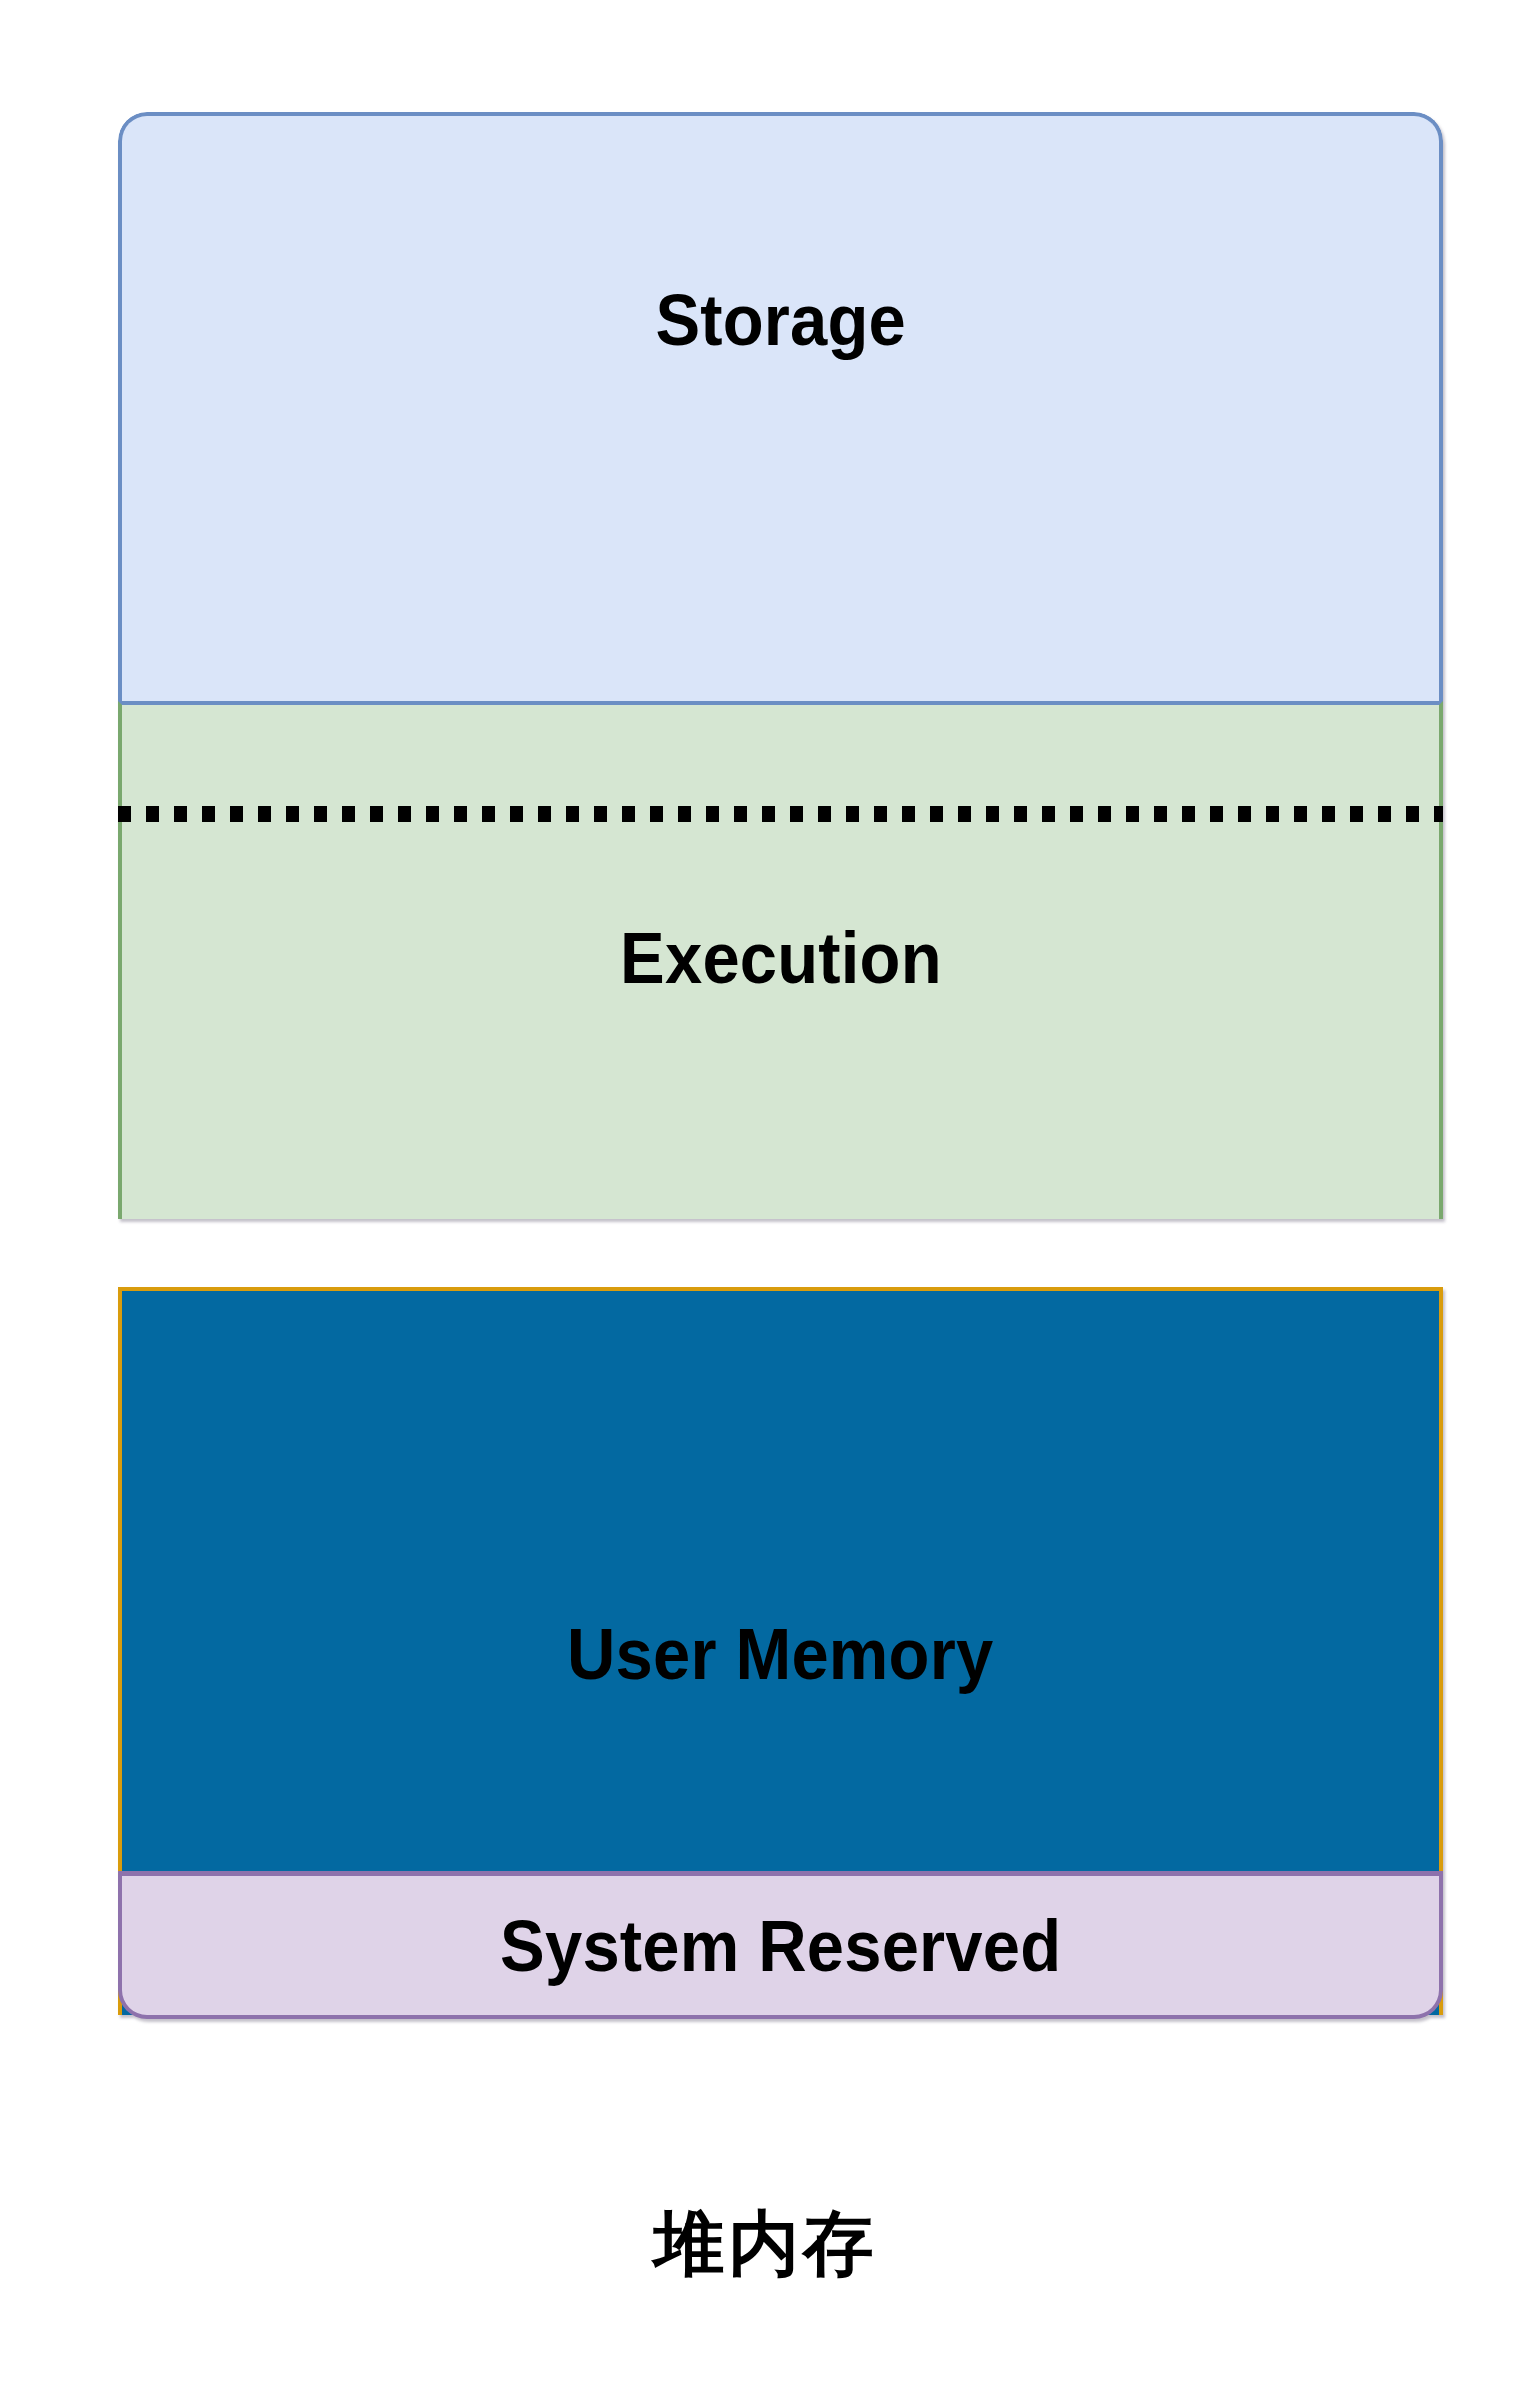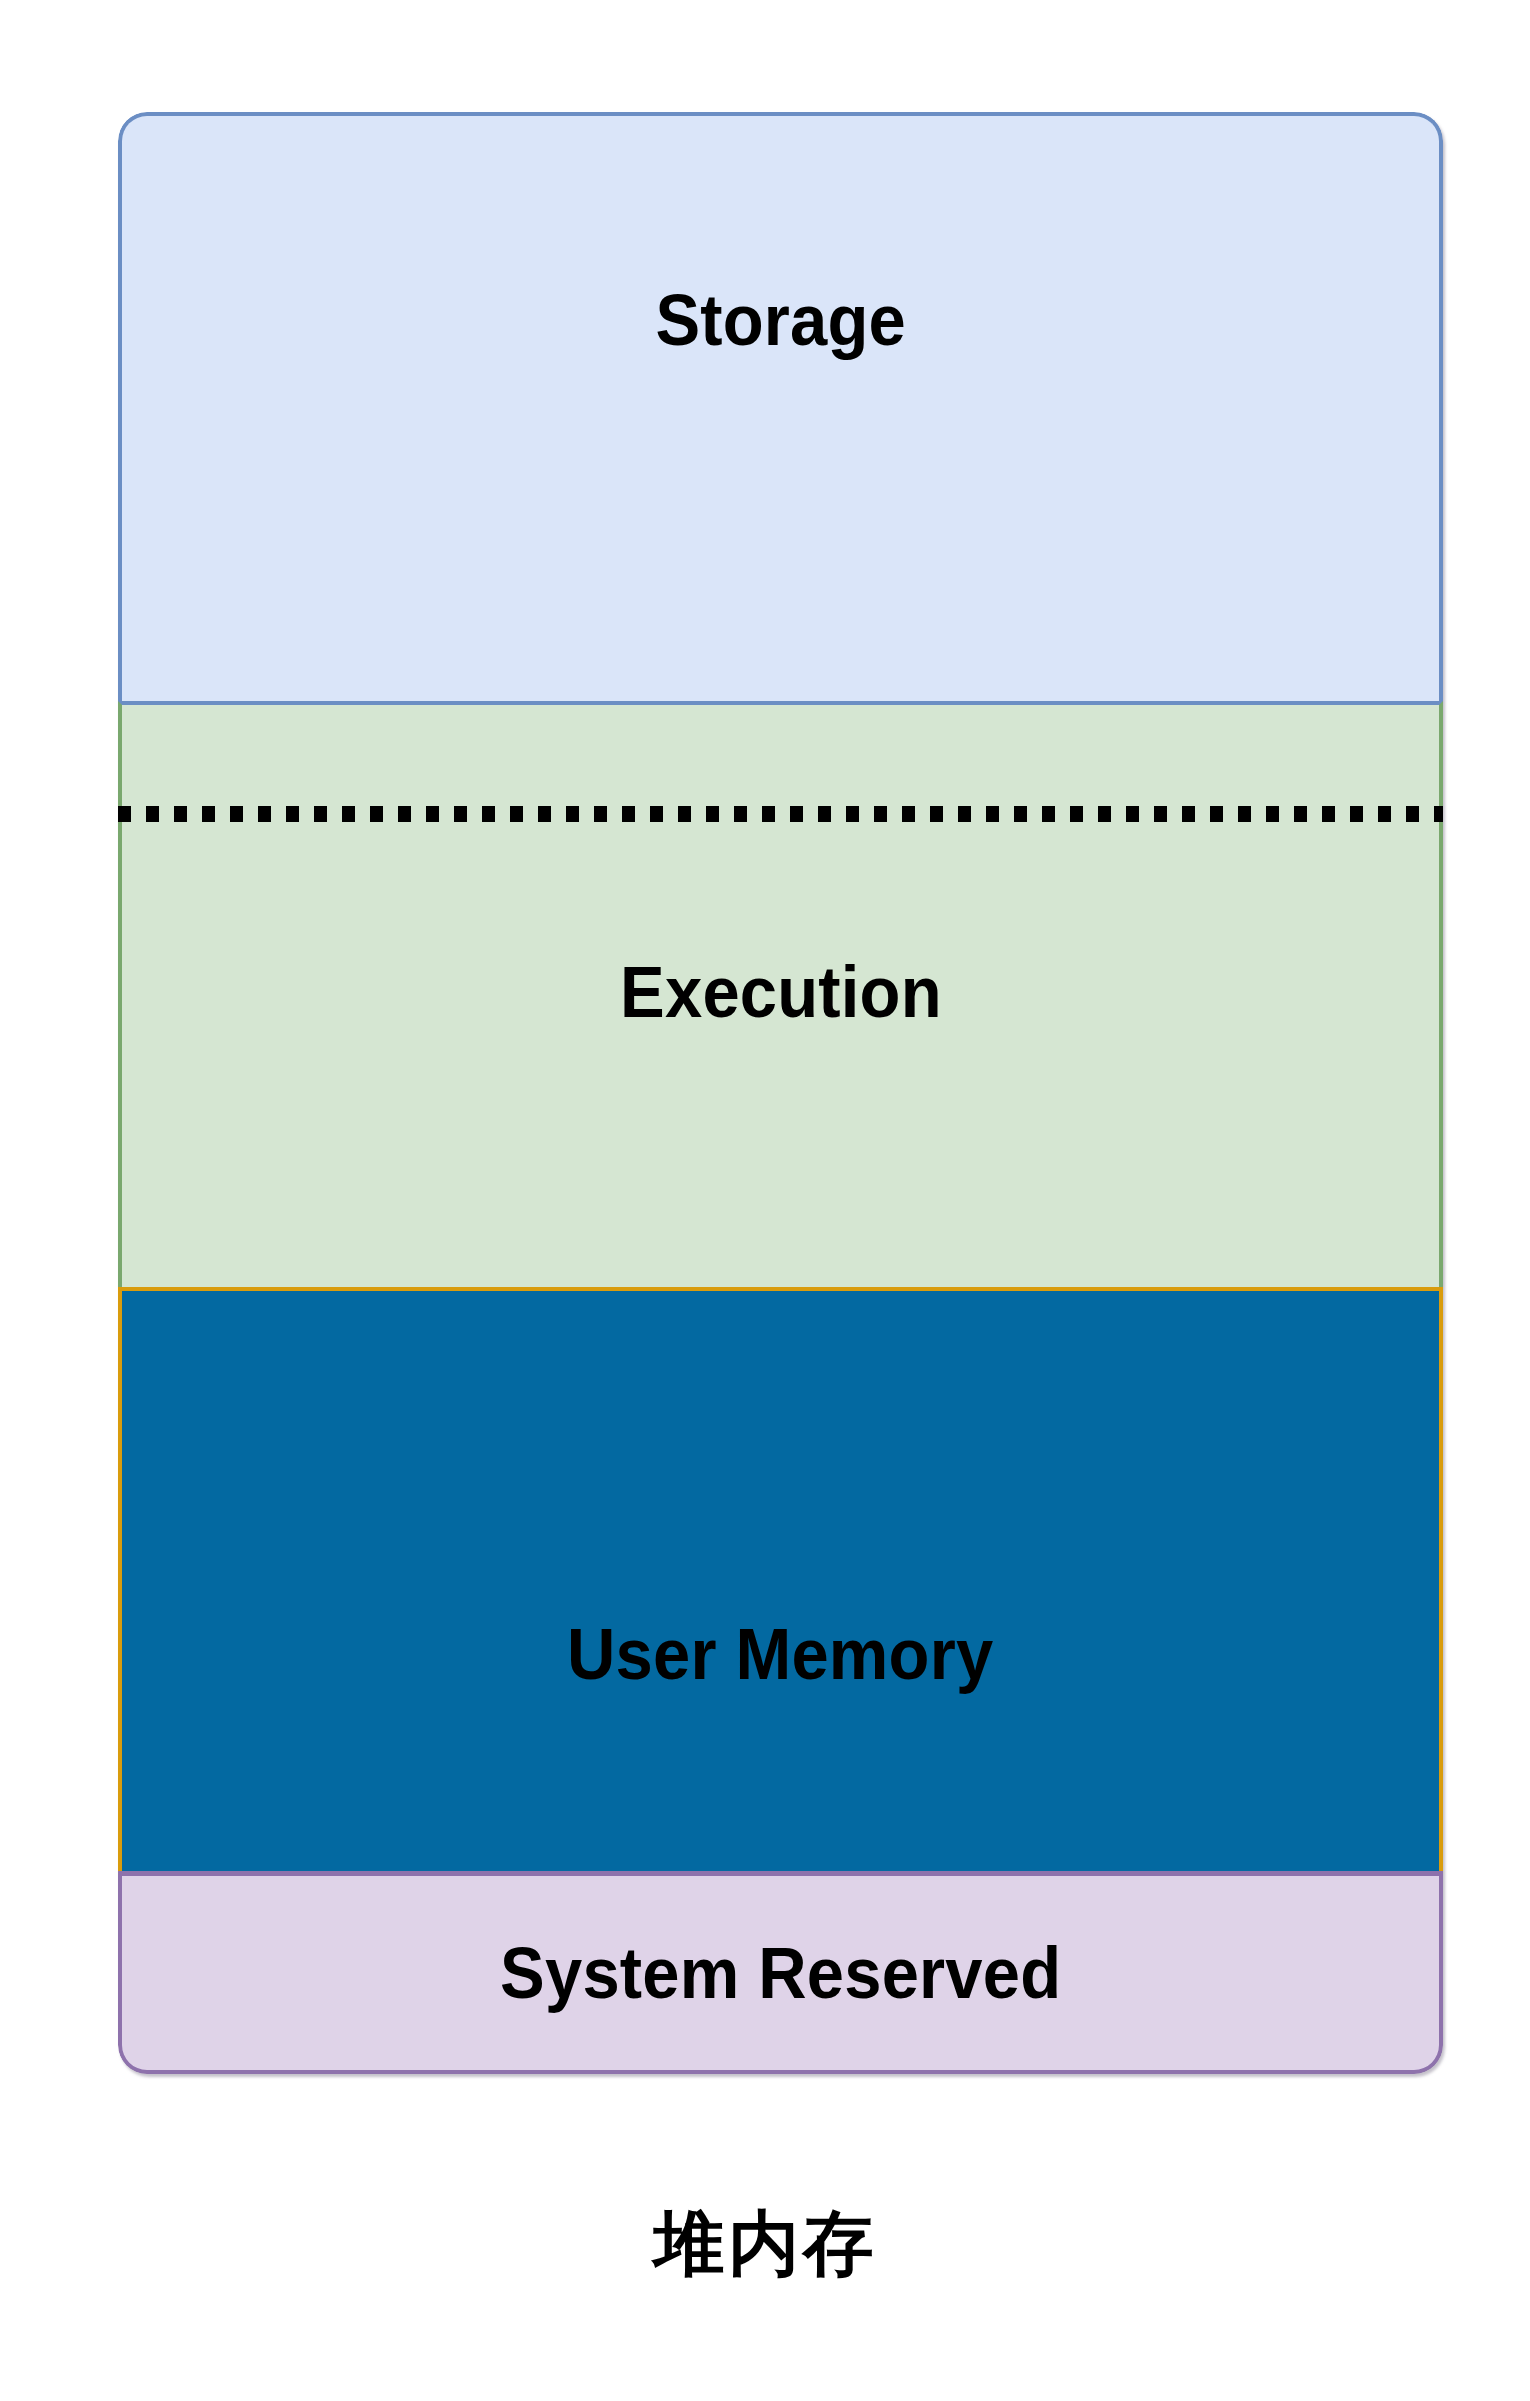--- a/index.html
+++ b/index.html
@@ -69,21 +69,21 @@
     border-top-right-radius: 29px;
   }
   #band-storage .band-label {
     font-size: 72px;
     margin-top: -178px;
   }
 
   
   #band-execution {
     top: 589px;
-    height: 586px;                         
+    height: 518px;                         
     background: #d5e6d2;
     border-left: 4.3px solid #7aa86e;
     border-right: 4.3px solid #7aa86e;
     border-top: 4.3px solid #6b8ec4;
   }
   #band-execution .band-label {
     font-size: 72px;
     margin-top: -7.3px;
   }
 
@@ -96,21 +96,21 @@
     border-bottom: none;
   }
   #band-usermemory .band-label {
     font-size: 72px;
     margin-top: 2.4px;
   }
 
   
   #band-systemreserved {
     top: 1759px;
-    height: 203px;                         
+    height: 148px;                         
     background: #dfd3e8;
     border: 4.3px solid #8e72ac;
     border-top-width: 5.5px;
     border-bottom-left-radius: 29px;
     border-bottom-right-radius: 29px;
   }
   #band-systemreserved .band-label {
     font-size: 72px;
     margin-top: 0px;
   }

